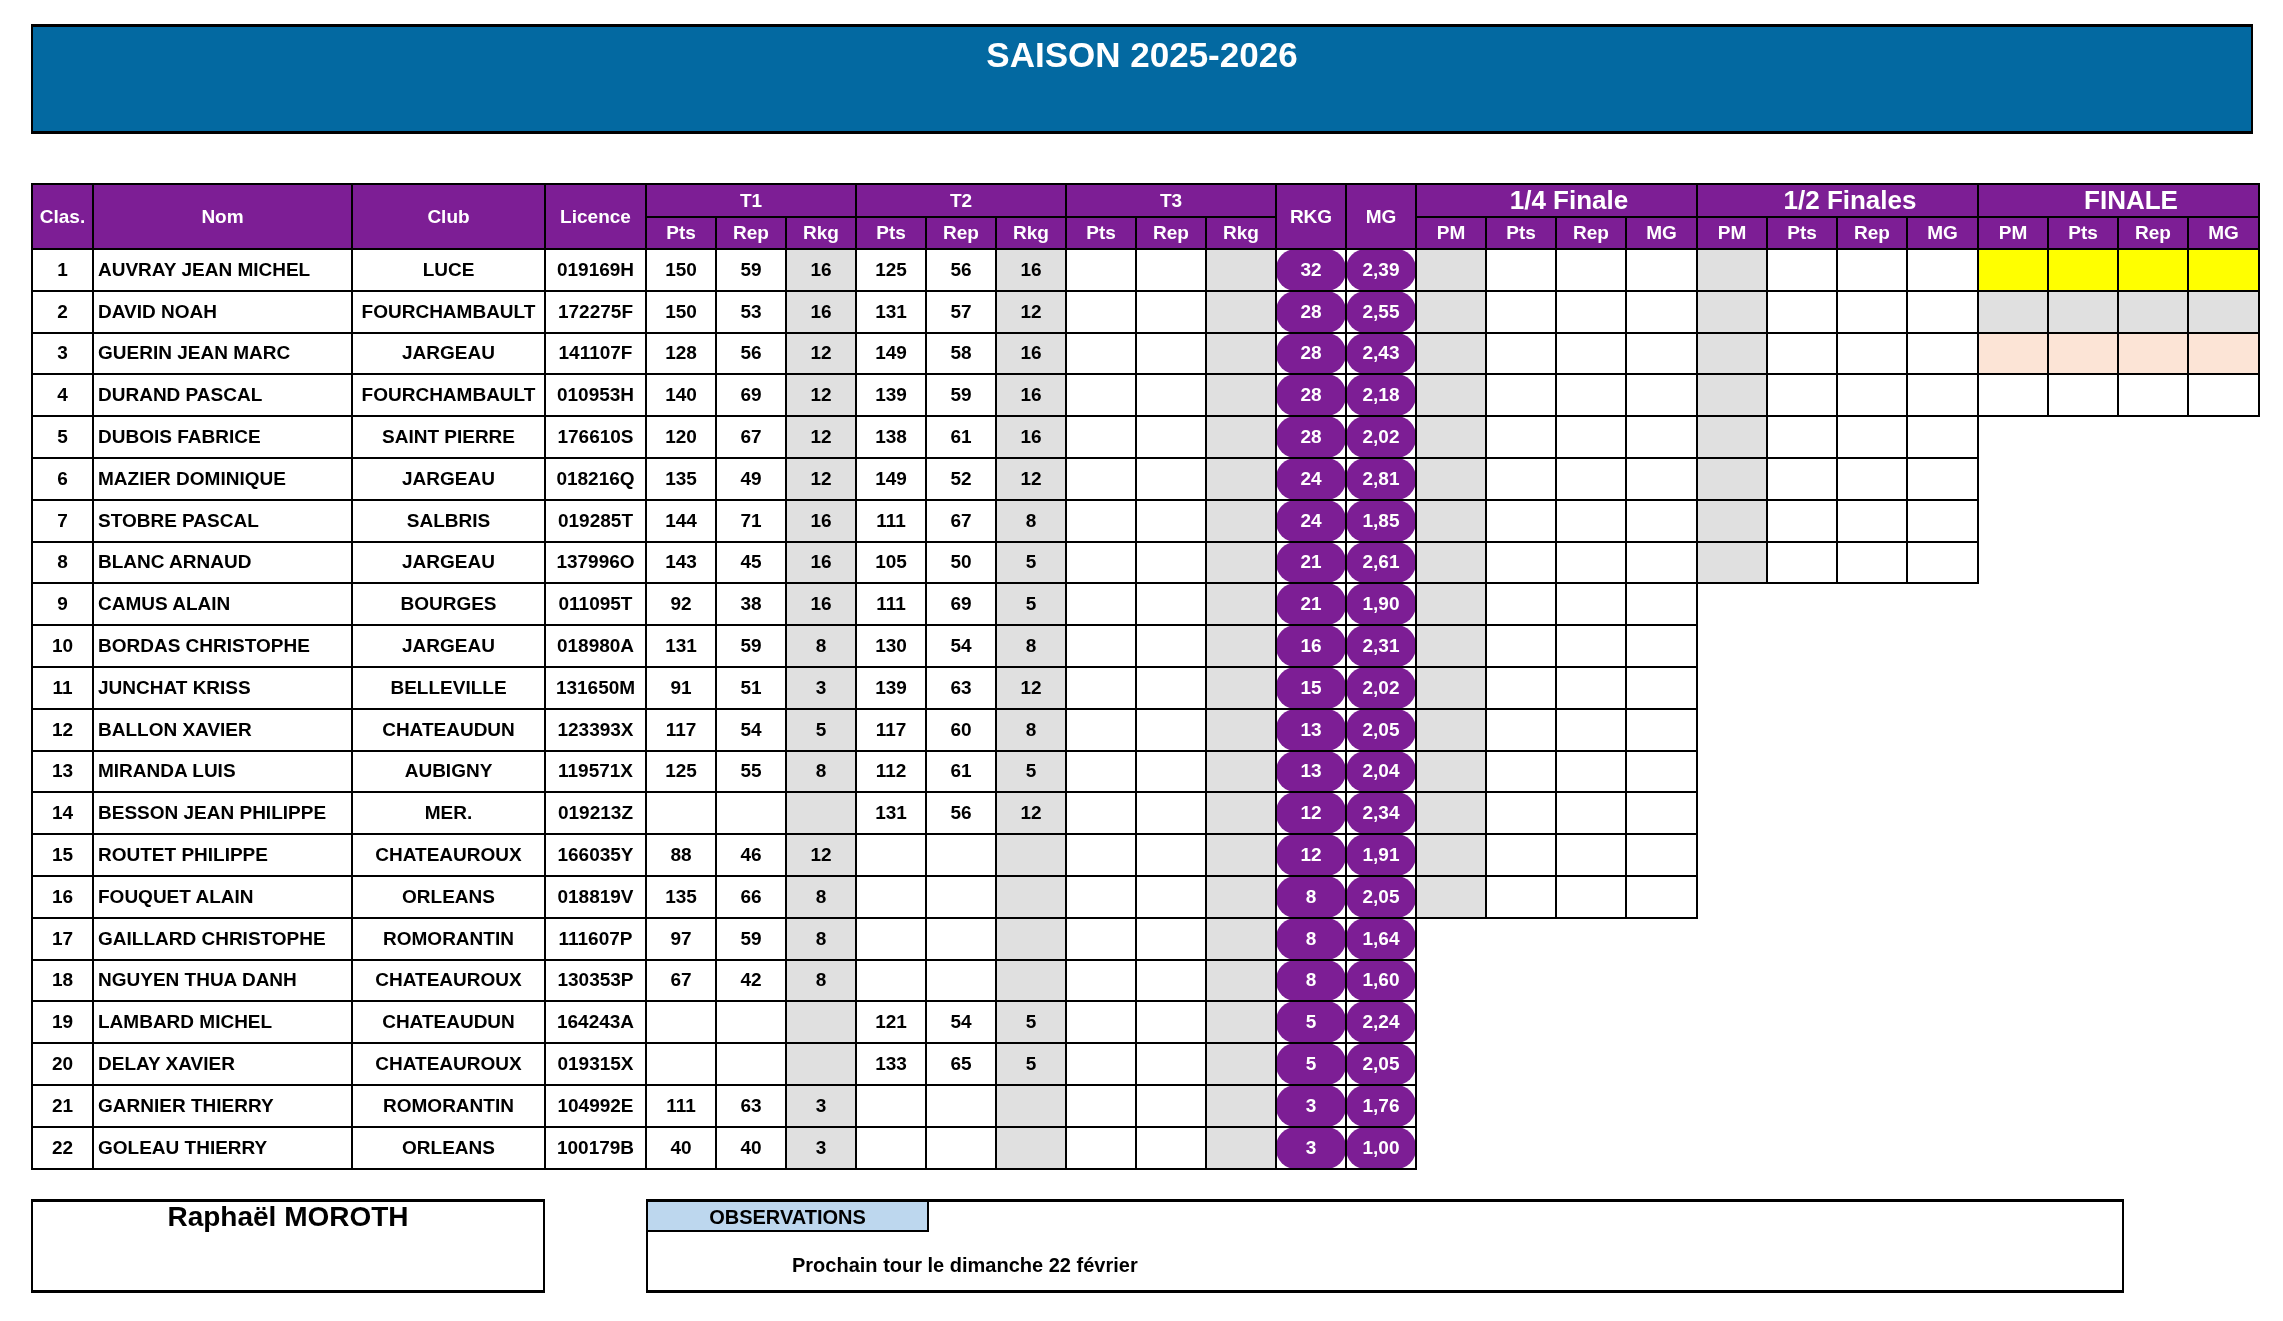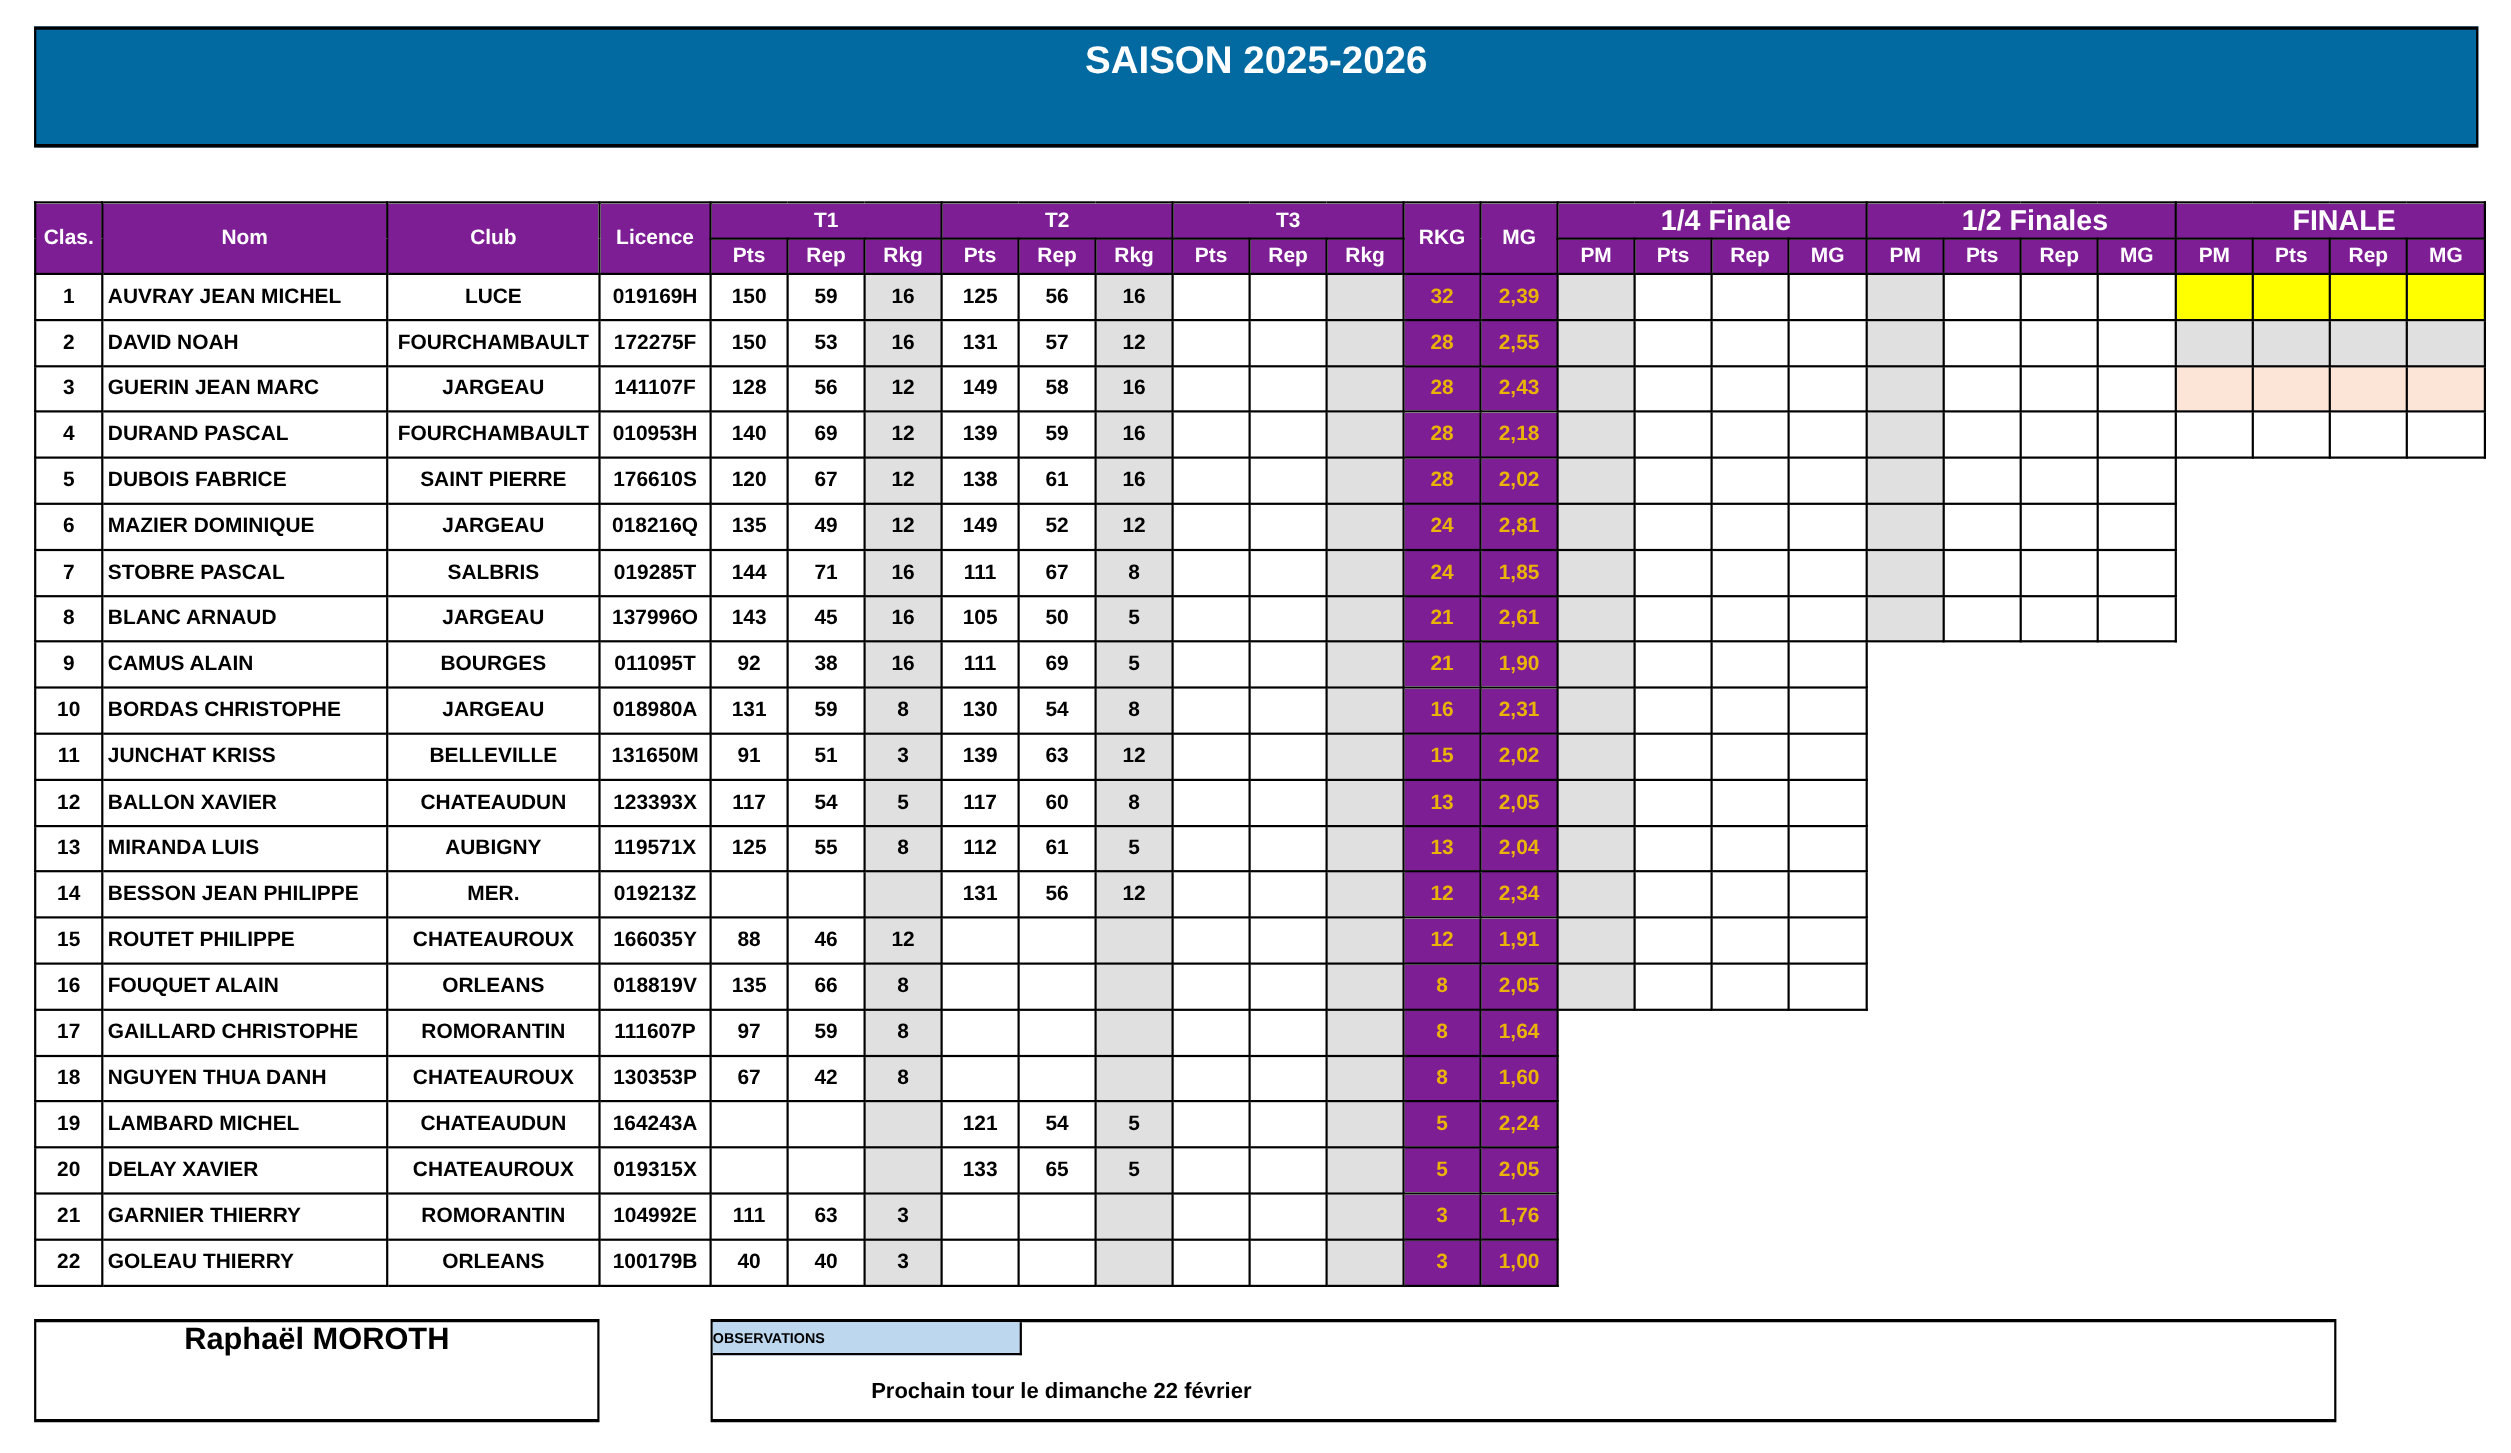--- a/index.html
+++ b/index.html
@@ -16,38 +16,38 @@
   td, th { border:2px solid #000; padding:0; text-align:center; vertical-align:middle;
            font-weight:bold; font-size:19px; overflow:hidden; white-space:nowrap; box-sizing:border-box; }
   .main-table { left:31px; top:183px; }
   th { background:#7D1E95; color:#fff; }
   .h1 th { height:30px; }
   .h2 th { height:32px; }
   .big-group { font-size:26px;padding-left:25px; }
   .main-table td { height:41.8px; }
   .nom { text-align:left; padding-left:4px; }
   .rkg-grey { background:#E0E0E0; }
-  .purple { background:#7D1E95; color:#eab308; }
+  .purple { background:#7D1E95; color:#ffffff;border-radius:20px; }
   .yellow { background:#FFFF00; }
   .silver { background:#E0E0E0; }
   .peach  { background:#FCE4D6; }
   .blank  { border:none; background:transparent; }
 
   .contact-box { position:absolute; left:31px; top:1199px; width:514px; height:94px;
                  border:2px solid #000; border-top:3px solid #000; border-bottom:3px solid #000; box-sizing:border-box; }
   .contact-head { background:#BDD7EE; height:30px; line-height:30px; text-align:center;
                   font-weight:bold; font-size:20px; border-bottom:2px solid #000; }
   .contact-name { text-align:center; font-weight:bold; font-size:28px; line-height:30px; }
   .contact-mail { text-align:center; font-weight:bold; font-size:20px; line-height:28px;
                   color:#0563C1; text-decoration:underline; cursor:pointer; }
   .obs-box { position:absolute; left:646px; top:1199px; width:1478px; height:94px;
              border:2px solid #000; border-top:3px solid #000; border-bottom:3px solid #000; box-sizing:border-box; }
   .obs-head { position:absolute; left:0; top:0; width:281px; height:30px; line-height:30px;
               background:#BDD7EE; border-right:2px solid #000; border-bottom:2px solid #000;
-              font-weight:bold; font-size:13px; box-sizing:border-box; }
+              font-weight:bold; font-size:20px; text-align:center; box-sizing:border-box; }
   .obs-text { position:absolute; left:0; right:0; top:48px; text-align:left; padding-left:144px;
               font-weight:bold; font-size:20px; line-height:30px; }
 </style>
 </head>
 <body>
 
 <div class="title-bar">
   <div class="title-line1">SAISON 2025-2026</div>
 </div>
 

